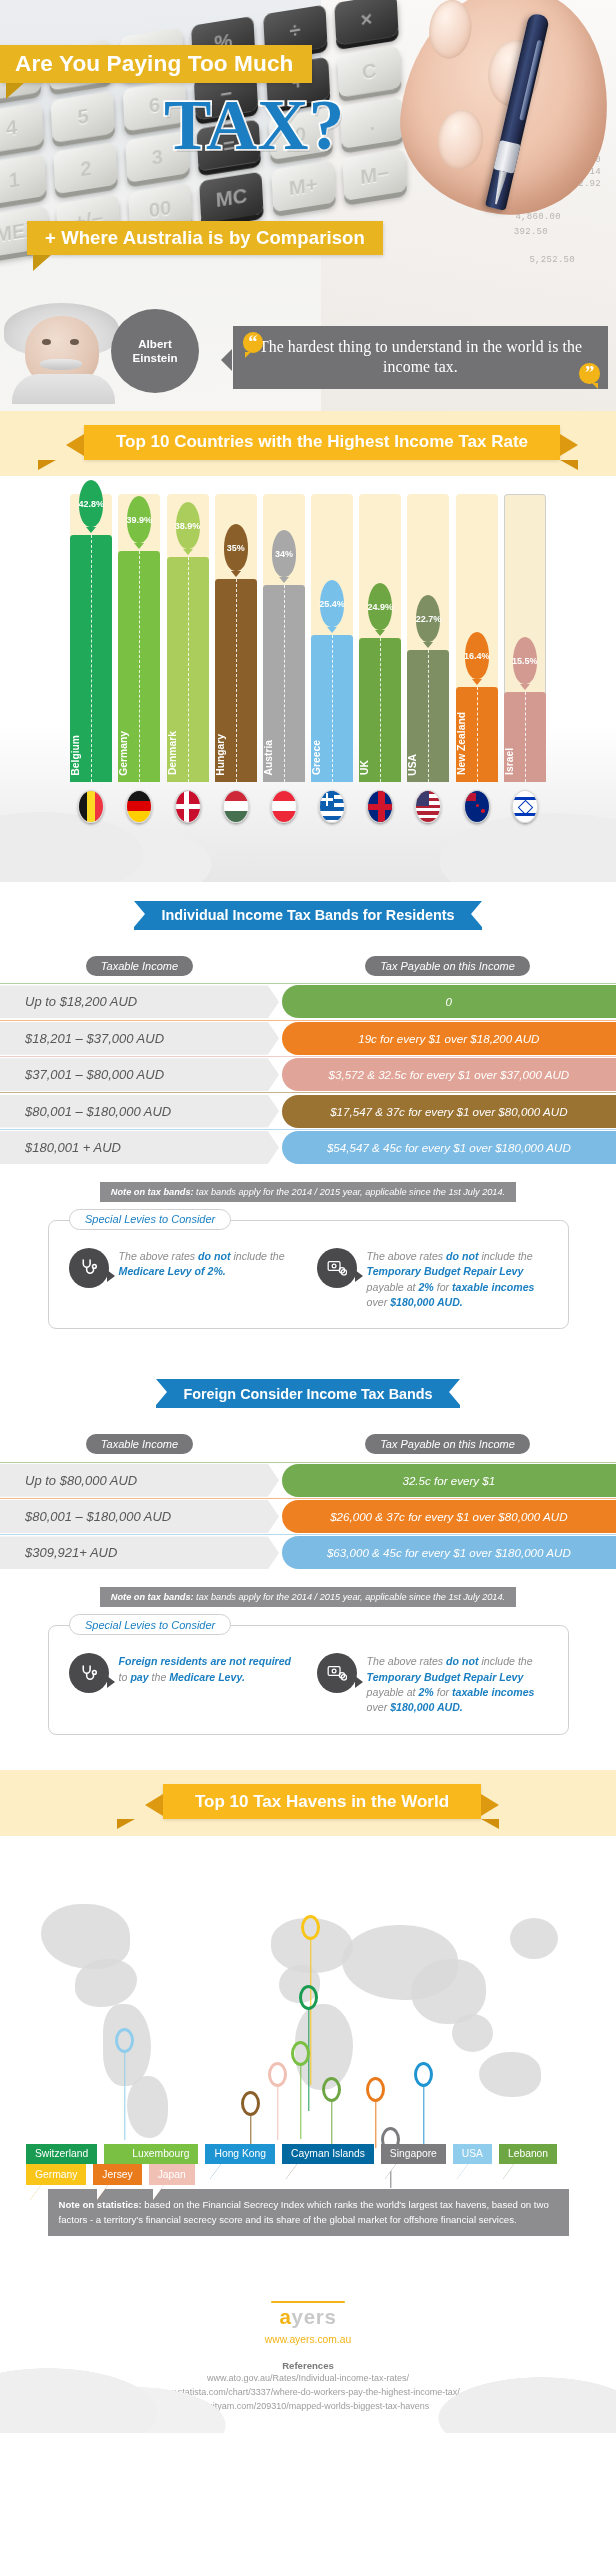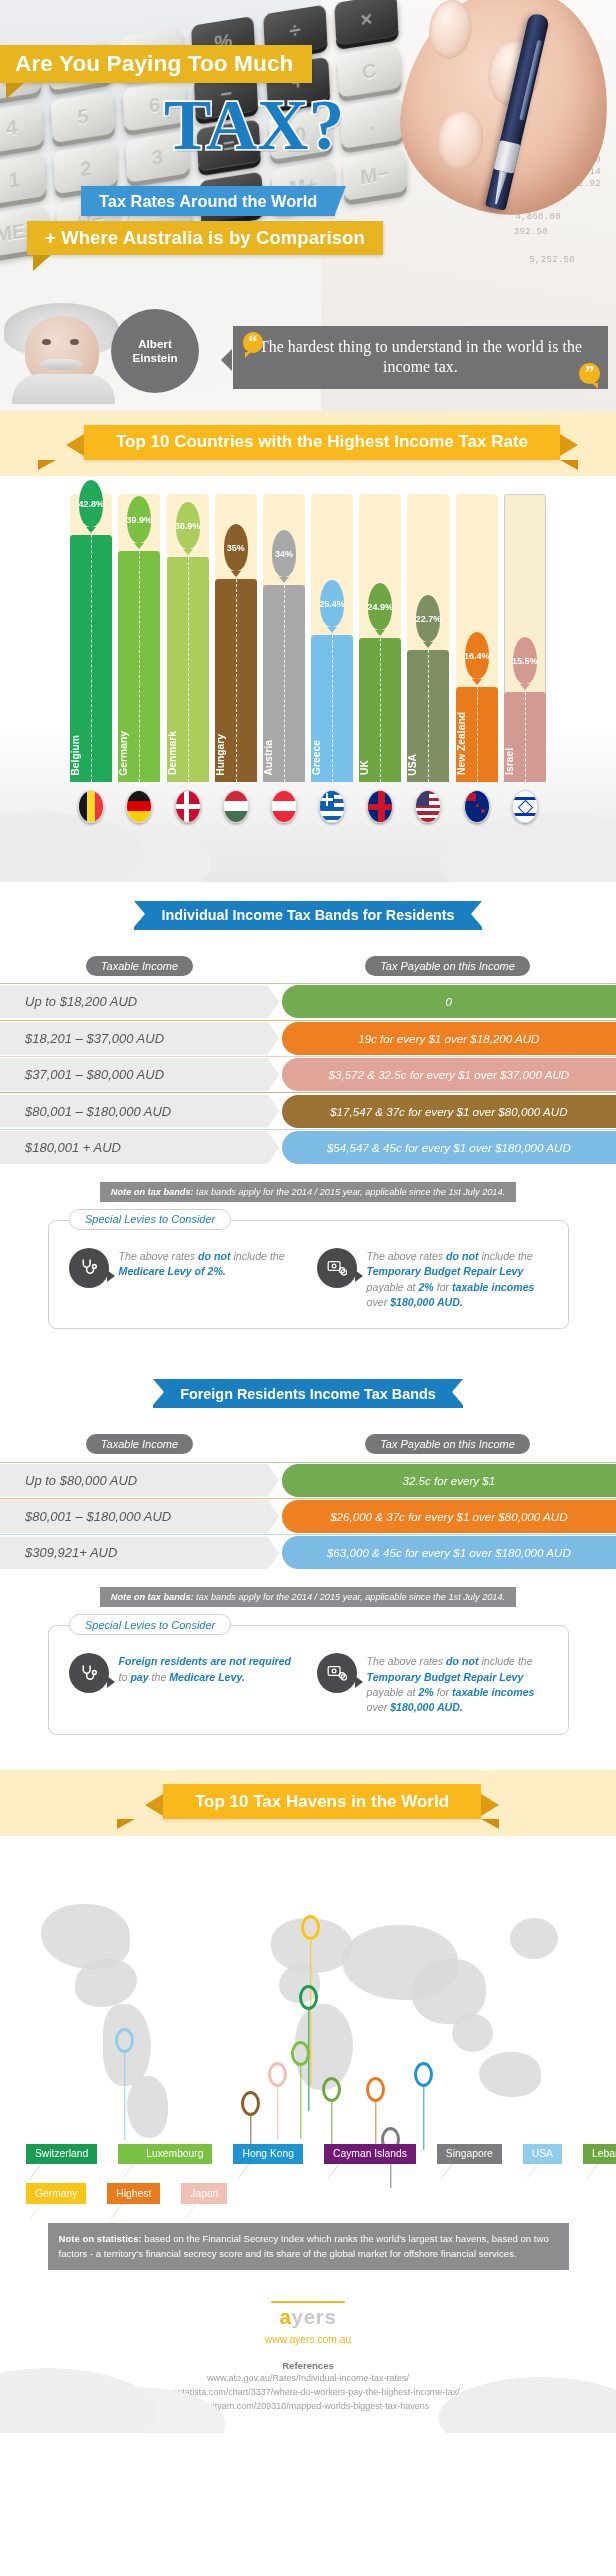--- a/index.html
+++ b/index.html
@@ -260,21 +260,21 @@
 
   
   .map-sec { position:relative; background:#fff; padding: 6.8px 0 0; height: 438px; overflow:hidden;}
   .worldmap { position:absolute; left:0; top: 41px; width:616px; height: 295px; }
   .blob { position:absolute; background:#d9d9d9; }
   .pinwrap { position:absolute; }
   .pin-ring { width:19px; height:25px; border-radius:50%; border:3.4px solid; background:transparent; }
   .pin-stem { position:absolute; left:50%; top:23px; width:1.4px; transform:translateX(-50%); }
 
   .haven-rows { position:relative; padding: 0 0 0 26px; }
-  .haven-row { display:flex; gap: 21px; margin-bottom: 19px; }
+  .haven-row { display:flex; gap: 7px; }
   .tag {
     position:relative; color:#fff; font-size:10.3px; padding: 4.8px 9px; white-space:nowrap;
   }
   .tag::after { content:""; position:absolute; left:4.1px; top:100%; width:0; height:0;
     border-left: 11px solid; border-bottom: 15px solid transparent; }
   .map-note {
     margin: 4.1px auto 0; width: 521px; background:#8d8d8f; color:#fff; font-size:9.6px;
     padding: 8.2px 11px; line-height:1.6;
   }
 
@@ -356,21 +356,20 @@
       <div class="nail" style="width:45px;height:60px;left:40px;top:127px;"></div>
     </div>
     <div class="pen">
       <div class="clip"></div>
         <div class="grip"></div>
         <div class="tip"></div>
     </div>
 
     <div class="ribbon-yellow t1">Are You Paying Too Much</div>
     <div class="taxword">TAX?</div>
-    <div class="t2">Tax Rates Around the World</div>
     <div class="ribbon-yellow t3">+ Where Australia is by Comparison</div>
 
     <div class="einstein-wrap">
       <div class="einstein-face">
         <div class="ef-hair"></div>
         <div class="ef-head"></div>
         <div class="ef-eye" style="left:38px;"></div>
         <div class="ef-eye" style="left:66px;"></div>
         <div class="ef-mous"></div>
         <div class="ef-body"></div>
@@ -602,21 +601,21 @@
               </svg>
             </div>
             <div class="tx">The above rates <b>do not</b> include the <b>Temporary Budget Repair Levy</b> payable at <b>2%</b> for <b>taxable incomes</b> over <b>$180,000 AUD.</b></div>
           </div>
         </div>
     </div>
     <div style="height:27px"></div>
   </div>
 
   <div class="sub-banner-band">
-    <div class="sub-banner">Foreign Residents Income Tax Bands</div>
+    <div class="sub-banner">Foreign Consider Income Tax Bands</div>
   </div>
 
   <div class="tbl-wrap">
     <div class="tbl-head">
       <div class="c1">
           <span class="pill">Taxable Income</span>
         </div>
       <div class="c2">
           <span class="pill">Tax Payable on this Income</span>
         </div>
@@ -734,28 +733,28 @@
           <div class="pin-ring" style="border-color:#6fa644"></div>
           <div class="pin-stem" style="height:45px;background:#6fa644"></div>
         </div>
       </div>
     <div style="position:absolute;left:0;top:308px;width:616px">
       <div class="haven-rows">
         <div class="haven-row" id="tags1">
             <div class="tag" style="background: rgb(26, 155, 82);"><span>Switzerland</span><span style="position:absolute;left:4.1px;top:100%;width:0;height:0;border-left:11px solid #0f6d38;border-bottom:15px solid transparent"></span></div>
             <div class="tag" style="background: rgb(121, 192, 67); padding-left: 28px;"><span>Luxembourg</span><span style="position:absolute;left:4.1px;top:100%;width:0;height:0;border-left:11px solid #4f922c;border-bottom:15px solid transparent"></span></div>
             <div class="tag" style="background: rgb(30, 148, 210);"><span>Hong Kong</span><span style="position:absolute;left:4.1px;top:100%;width:0;height:0;border-left:11px solid #1468a0;border-bottom:15px solid transparent"></span></div>
-            <div class="tag" style="background: #701a75; text-align: center;"><span>Cayman Islands</span><span style="position:absolute;left:4.1px;top:100%;width:0;height:0;border-left:11px solid #60401a;border-bottom:15px solid transparent"></span></div>
+            <div class="tag" style="background: #0369a1; text-align: center;"><span>Cayman Islands</span><span style="position:absolute;left:4.1px;top:100%;width:0;height:0;border-left:11px solid #60401a;border-bottom:15px solid transparent"></span></div>
             <div class="tag" style="background: rgb(124, 124, 126);"><span>Singapore</span><span style="position:absolute;left:4.1px;top:100%;width:0;height:0;border-left:11px solid #4f4f51;border-bottom:15px solid transparent"></span></div>
             <div class="tag" style="background: rgb(144, 205, 236);"><span>USA</span><span style="position:absolute;left:4.1px;top:100%;width:0;height:0;border-left:11px solid #5a9fc4;border-bottom:15px solid transparent"></span></div>
             <div class="tag" style="background: rgb(111, 166, 68);"><span>Lebanon</span><span style="position:absolute;left:4.1px;top:100%;width:0;height:0;border-left:11px solid #4c7a2c;border-bottom:15px solid transparent"></span></div>
           </div>
         <div class="haven-row" id="tags2">
             <div class="tag" style="background: rgb(249, 197, 24);"><span>Germany</span><span style="position:absolute;left:4.1px;top:100%;width:0;height:0;border-left:11px solid #cf9a10;border-bottom:15px solid transparent"></span></div>
-            <div class="tag" style="background: rgb(234, 123, 28);"><span>Highest</span><span style="position:absolute;left:4.1px;top:100%;width:0;height:0;border-left:11px solid #bd5b0c;border-bottom:15px solid transparent"></span></div>
+            <div class="tag" style="background: rgb(234, 123, 28);"><span>Jersey</span><span style="position:absolute;left:4.1px;top:100%;width:0;height:0;border-left:11px solid #bd5b0c;border-bottom:15px solid transparent"></span></div>
             <div class="tag" style="background: rgb(240, 192, 180);"><span>Japan</span><span style="position:absolute;left:4.1px;top:100%;width:0;height:0;border-left:11px solid #cf9383;border-bottom:15px solid transparent"></span></div>
           </div>
       </div>
       <div class="map-note">
         <b>Note on statistics:</b><span> based on the Financial Secrecy Index which ranks the world's largest tax havens, based on two factors - a territory's financial secrecy score and its share of the global market for offshore financial services.</span>
       </div>
     </div>
   </div>
 
   <div class="footer">

